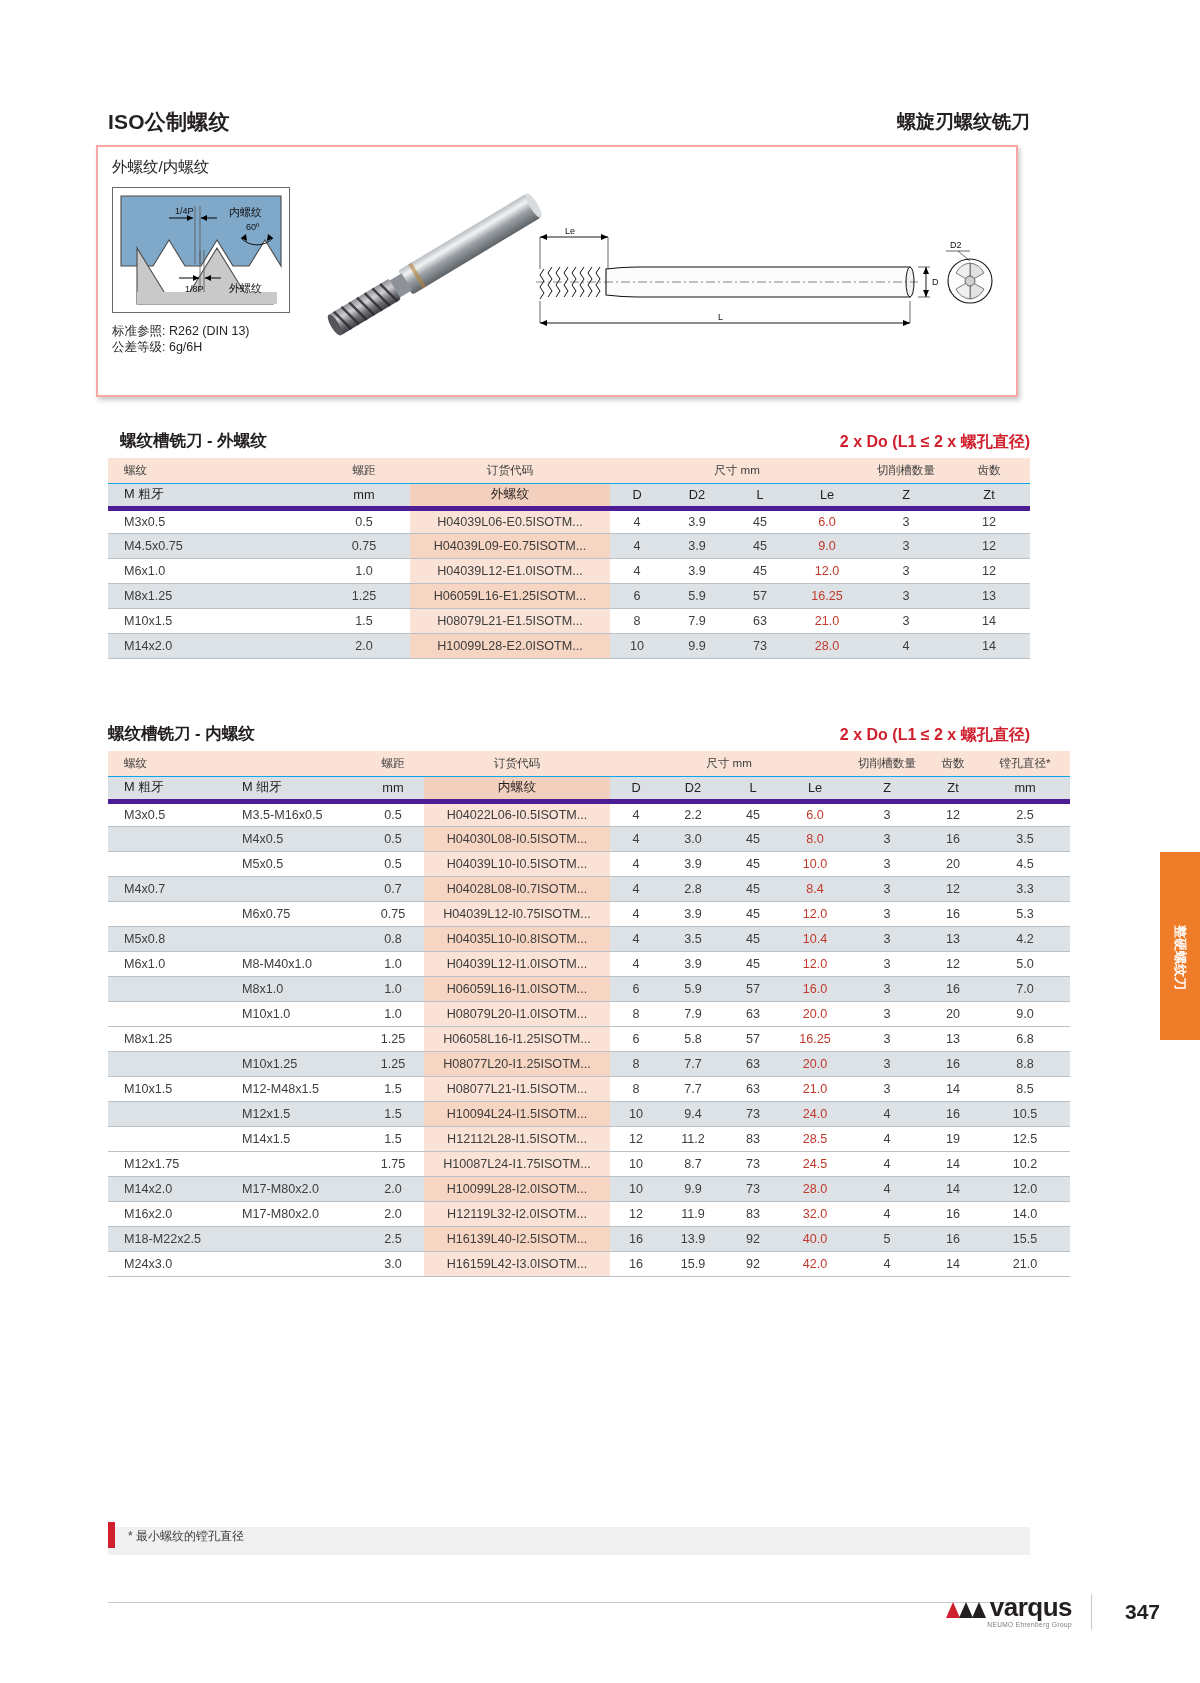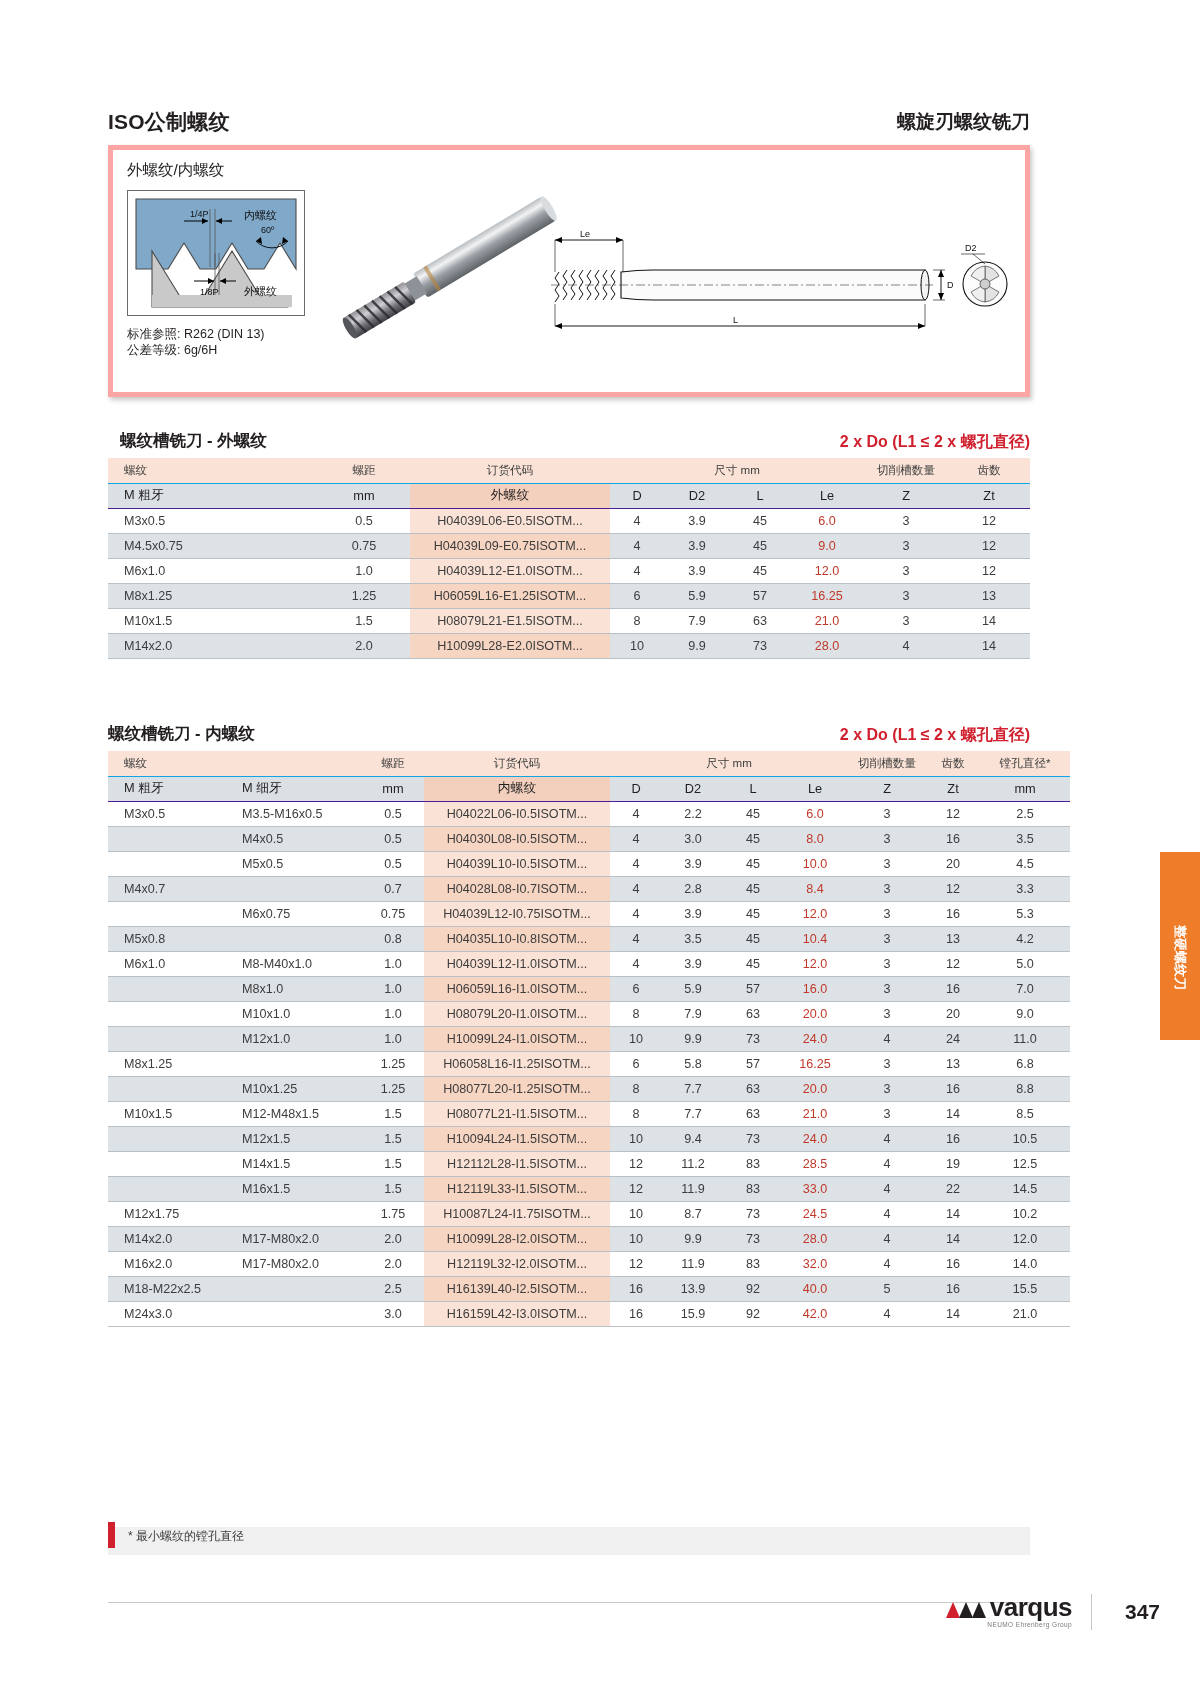--- a/index.html
+++ b/index.html
@@ -19,24 +19,24 @@
     position: absolute; left: 0; top: 0;
     font-size: 21px; font-weight: bold; letter-spacing: .2px;
   }
   .hdr-right {
     position: absolute; right: 0; top: 1px;
     font-size: 19px; font-weight: bold;
   }
 
   
   .panel {
-    position: absolute; left: 108px; top: 145px;
+    position: absolute; left: 96px; top: 145px;
     width: 922px; height: 252px;
     background: #ffffff;
-    border: 5px solid #fca5a5;
+    border: 2px solid #fca5a5;
     box-shadow: 2px 3px 5px rgba(0,0,0,.22);
     text-decoration: underline;
   }
   .panel-title {
     position: absolute; left: 14px; top: 10px;
     font-size: 15.5px; color: #231f20;
   }
 
   
   .profile {
@@ -76,21 +76,21 @@
     background: #fae3d6;
     font-size: 11.6px;
     color: #3d3d3d;
     border-bottom: 1px solid #0ea5e9;
   }
   .r-sub th {
     background: #dbe0e4;
     font-size: 12.8px;
     color: #231f20;
     height: 26px;
-    border-bottom: 1px solid #4c1d95;
+    border-bottom: 5px solid #4c1d95;
   }
   tbody tr.odd td { background: #ffffff; }
   tbody tr.even td { background: #dde2e6; }
   tbody td { border-bottom: 1px solid #b9c0c6; height: 25px; }
   td.code, th.code { background: #fae3d6 !important; }
   tbody tr.even td.code { background: #f6d5c3 !important; }
   .r-sub th.code { background: #f2d0bd !important; }
   .r-grp th.code { background: #fae3d6 !important; }
 
   .tl { text-align: left; padding-left: 16px !important; }
@@ -566,33 +566,20 @@
             <td class="tc">1.0</td>
             <td class="tc code">H08079L20-I1.0ISOTM...</td>
             <td class="tc">8</td>
             <td class="tc">7.9</td>
             <td class="tc">63</td>
             <td class="tc le">20.0</td>
             <td class="tc">3</td>
             <td class="tc">20</td>
             <td class="tc">9.0</td>
           </tr>
-          <tr class="even">
-            <td class="tl"></td>
-            <td class="tl2">M12x1.0</td>
-            <td class="tc">1.0</td>
-            <td class="tc code">H10099L24-I1.0ISOTM...</td>
-            <td class="tc">10</td>
-            <td class="tc">9.9</td>
-            <td class="tc">73</td>
-            <td class="tc le">24.0</td>
-            <td class="tc">4</td>
-            <td class="tc">24</td>
-            <td class="tc">11.0</td>
-          </tr>
           <tr class="odd">
             <td class="tl">M8x1.25</td>
             <td class="tl2"></td>
             <td class="tc">1.25</td>
             <td class="tc code">H06058L16-I1.25ISOTM...</td>
             <td class="tc">6</td>
             <td class="tc">5.8</td>
             <td class="tc">57</td>
             <td class="tc le">16.25</td>
             <td class="tc">3</td>
@@ -643,33 +630,20 @@
             <td class="tl2">M14x1.5</td>
             <td class="tc">1.5</td>
             <td class="tc code">H12112L28-I1.5ISOTM...</td>
             <td class="tc">12</td>
             <td class="tc">11.2</td>
             <td class="tc">83</td>
             <td class="tc le">28.5</td>
             <td class="tc">4</td>
             <td class="tc">19</td>
             <td class="tc">12.5</td>
-          </tr>
-          <tr class="even">
-            <td class="tl"></td>
-            <td class="tl2">M16x1.5</td>
-            <td class="tc">1.5</td>
-            <td class="tc code">H12119L33-I1.5ISOTM...</td>
-            <td class="tc">12</td>
-            <td class="tc">11.9</td>
-            <td class="tc">83</td>
-            <td class="tc le">33.0</td>
-            <td class="tc">4</td>
-            <td class="tc">22</td>
-            <td class="tc">14.5</td>
           </tr>
           <tr class="odd">
             <td class="tl">M12x1.75</td>
             <td class="tl2"></td>
             <td class="tc">1.75</td>
             <td class="tc code">H10087L24-I1.75ISOTM...</td>
             <td class="tc">10</td>
             <td class="tc">8.7</td>
             <td class="tc">73</td>
             <td class="tc le">24.5</td>

